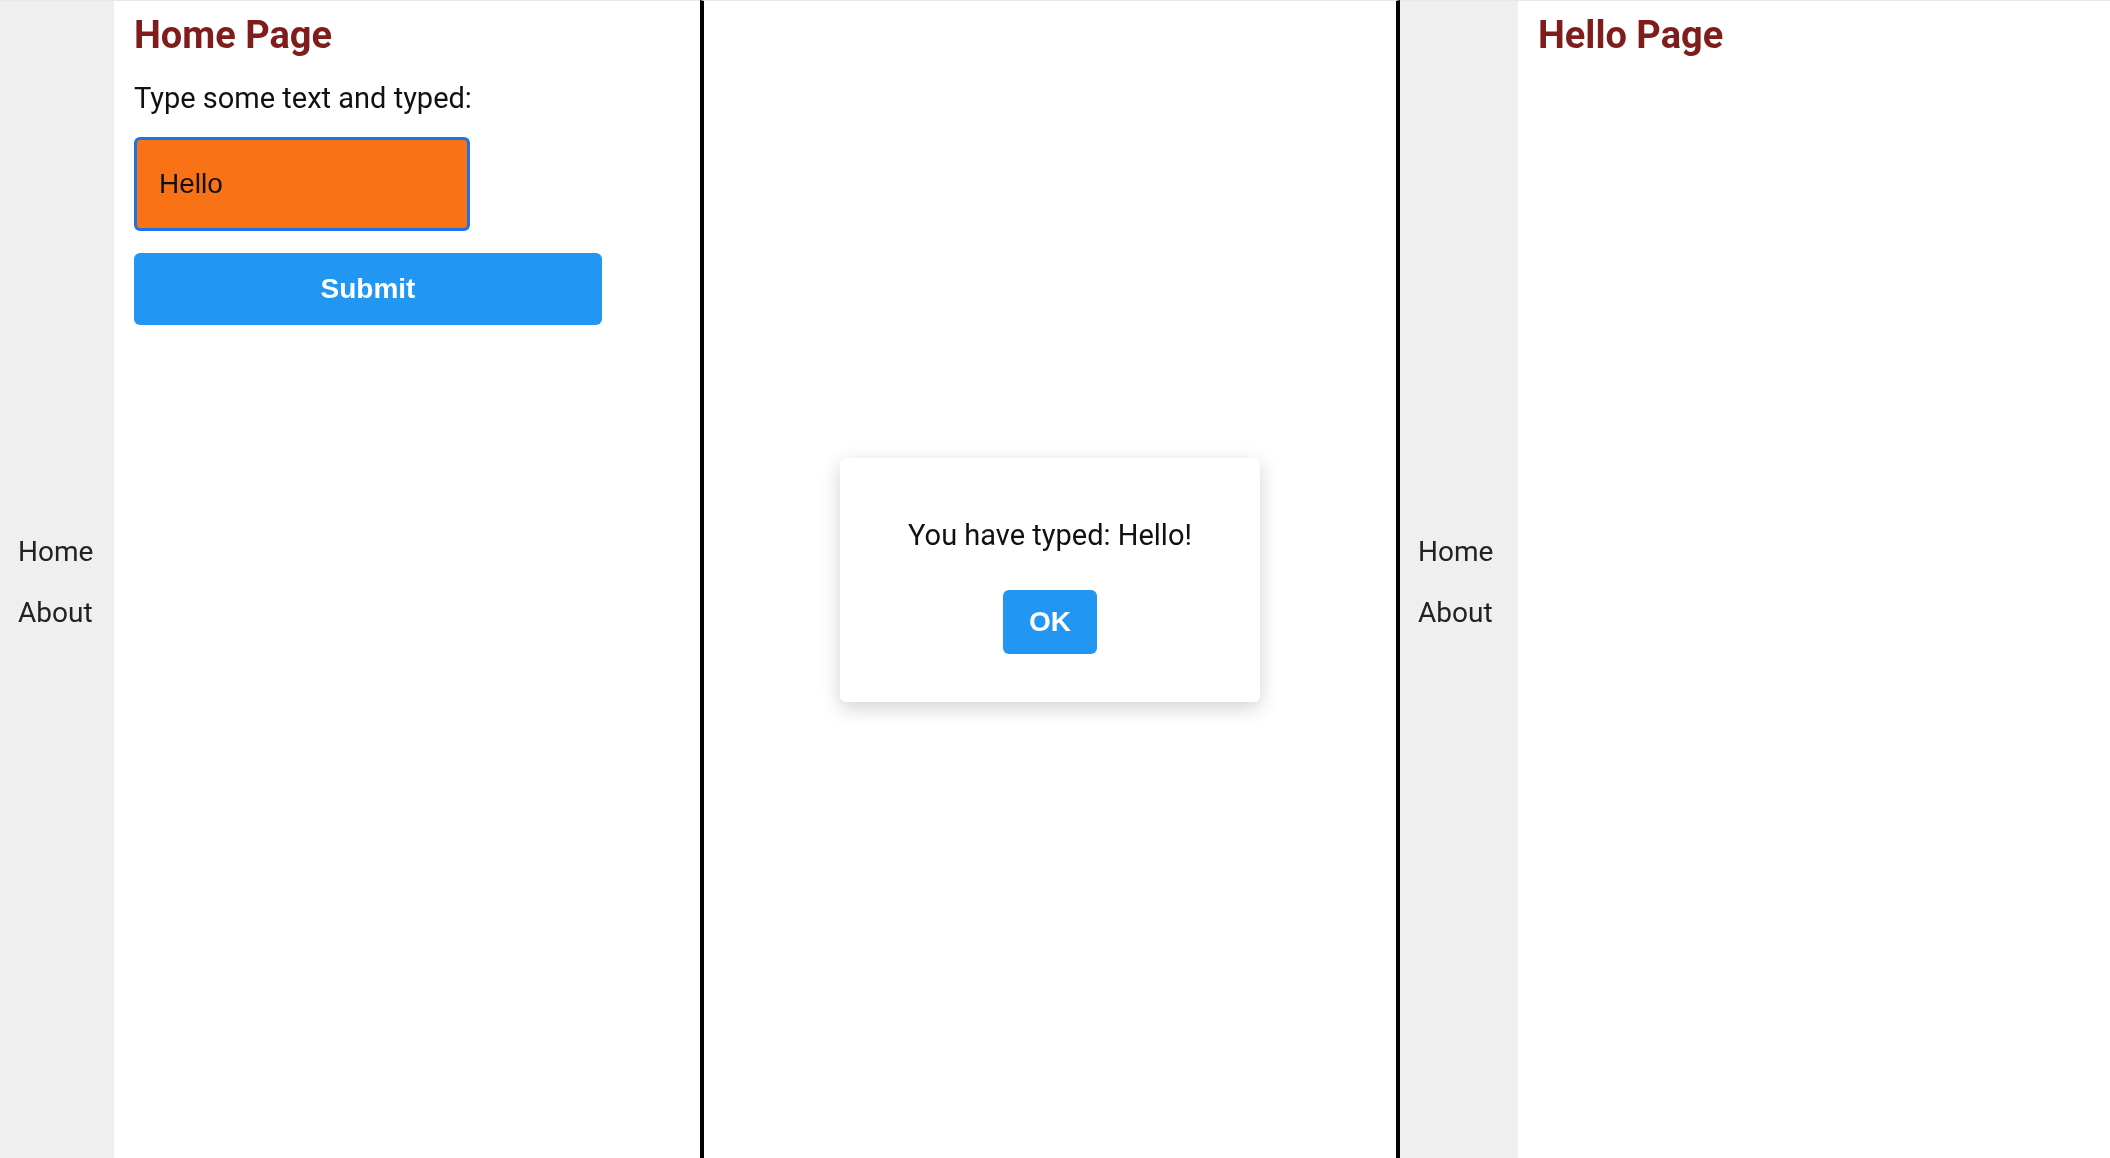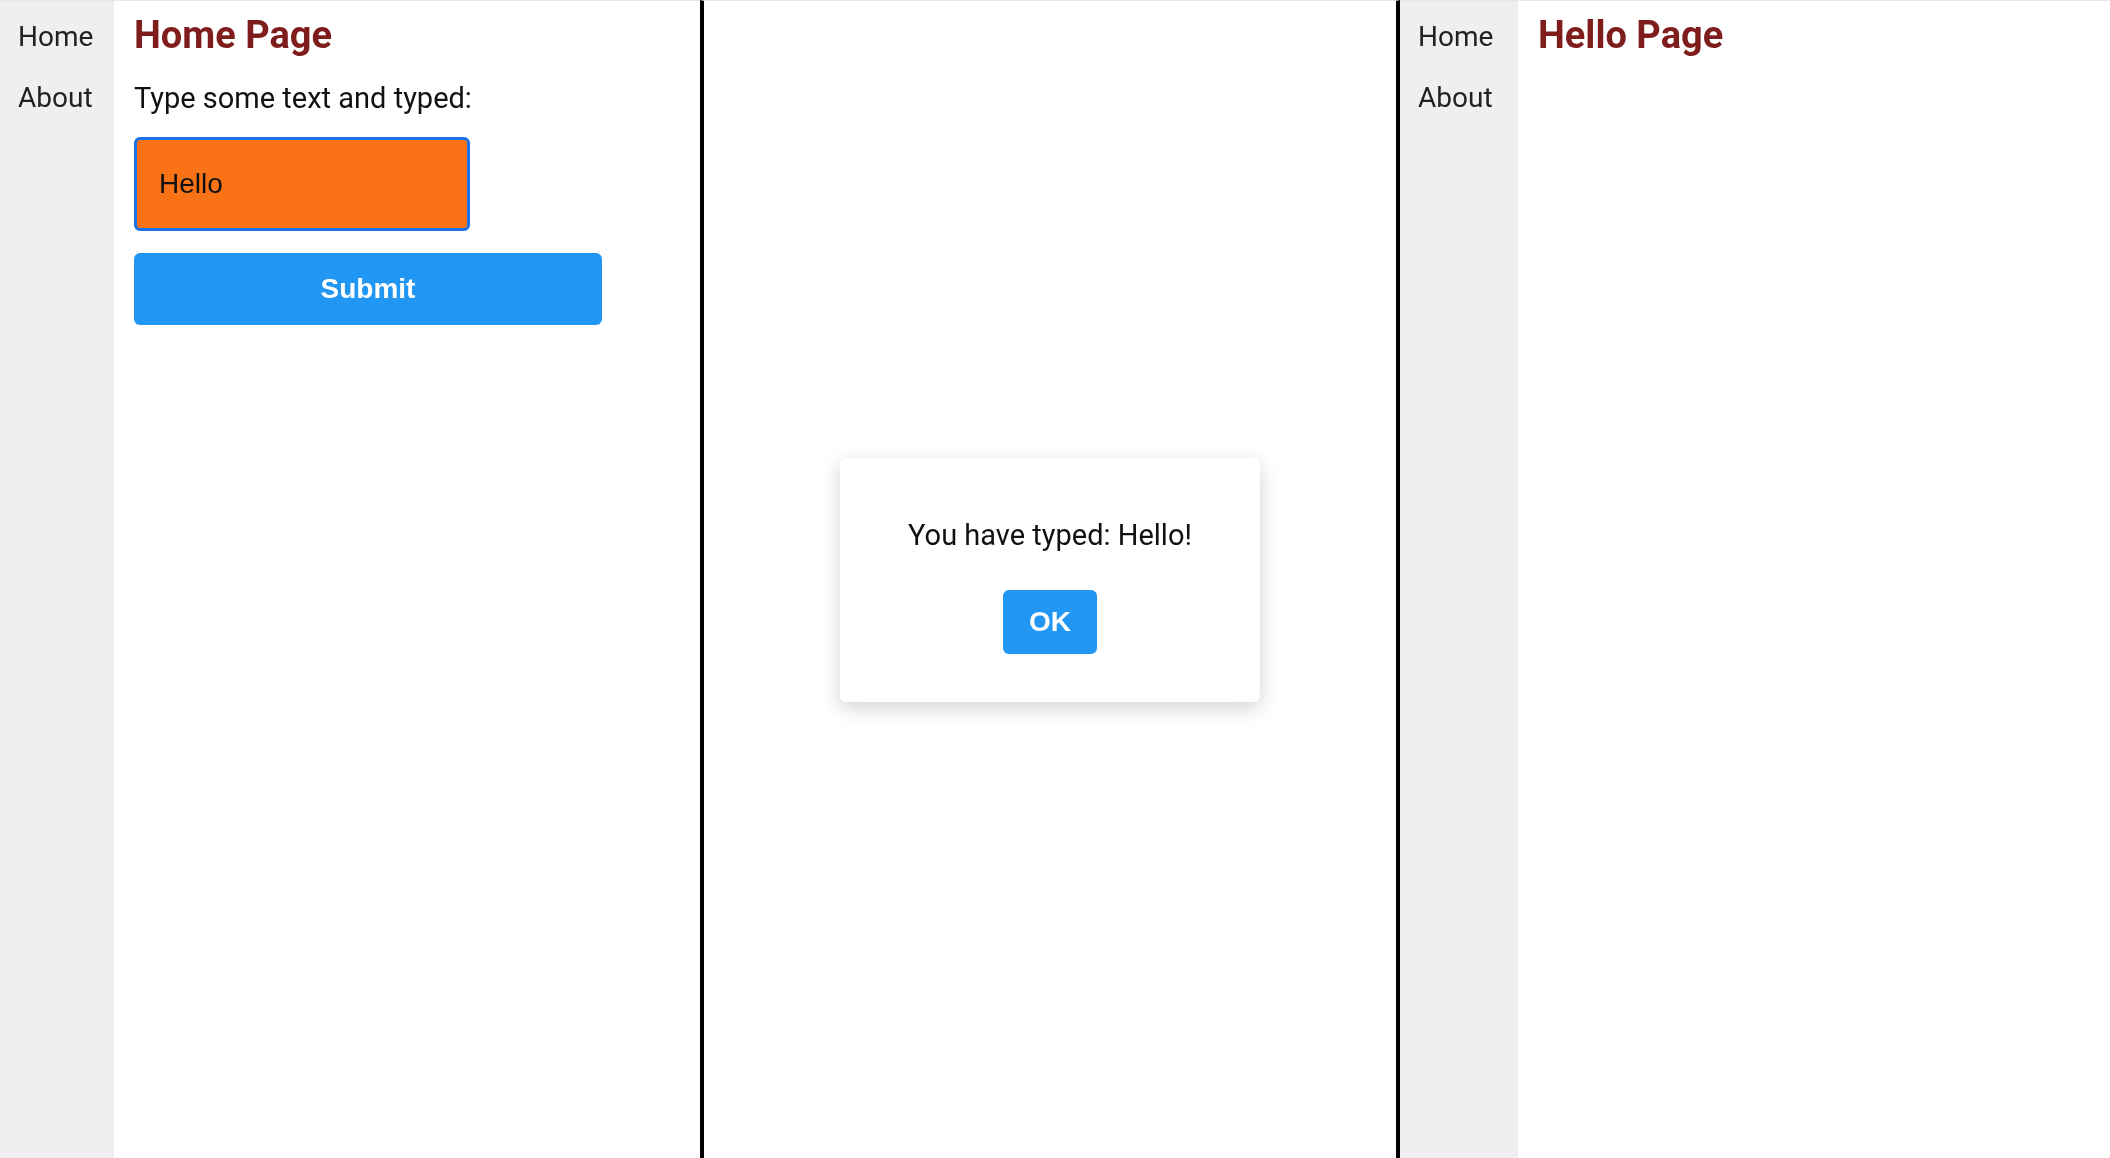--- a/index.html
+++ b/index.html
@@ -39,20 +39,21 @@
       flex: 1;
     }
     .sidebar {
       background: #efefef;
       width: 114px;
       min-width: 100px;
       padding-top: 6px;
       display: flex;
       flex-direction: column;
       align-items: stretch;
+      justify-content: center;
     }
     .sidebar-3 {
       width: 118px;
     }
     .sidebar-item {
       font-size: 28px;
       color: #222;
       padding: 8px 10px 8px 18px;
       cursor: pointer;
       line-height: 1.6;

